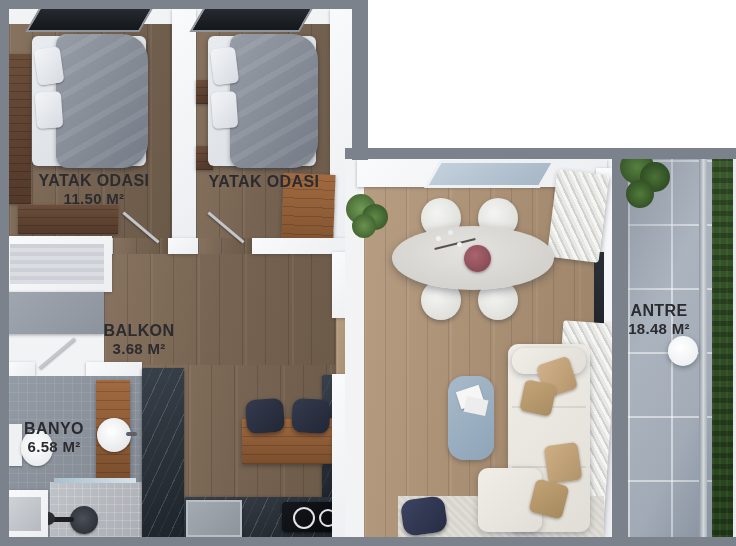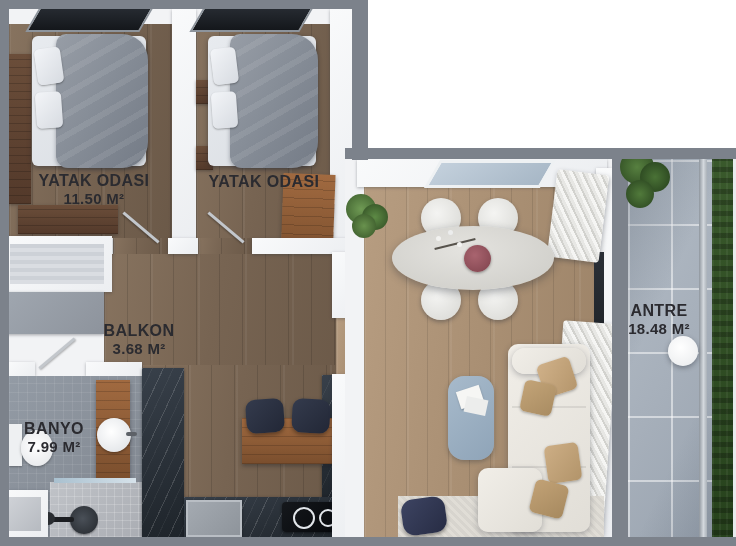--- a/index.html
+++ b/index.html
@@ -242,20 +242,20 @@
   </div>
   <div class="room-label" style="left:264px;top:173px;">
     <span class="rl-name">YATAK ODASI</span>
   </div>
   <div class="room-label" style="left:139px;top:322px;">
     <span class="rl-name">BALKON</span>
     <span class="rl-area">3.68 M²</span>
   </div>
   <div class="room-label" style="left:54px;top:420px;">
     <span class="rl-name">BANYO</span>
-    <span class="rl-area">7.99 M²</span>
+    <span class="rl-area">6.58 M²</span>
   </div>
   <div class="room-label" style="left:659px;top:302px;">
     <span class="rl-name">ANTRE</span>
     <span class="rl-area">18.48 M²</span>
   </div>
 
 </div>
 
 </body></html>

